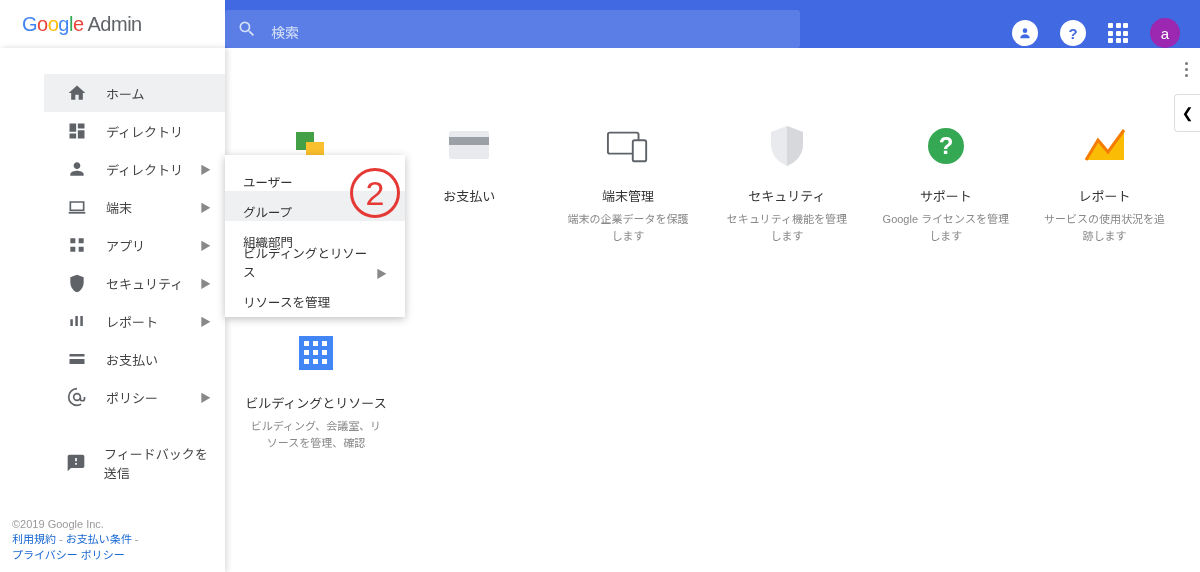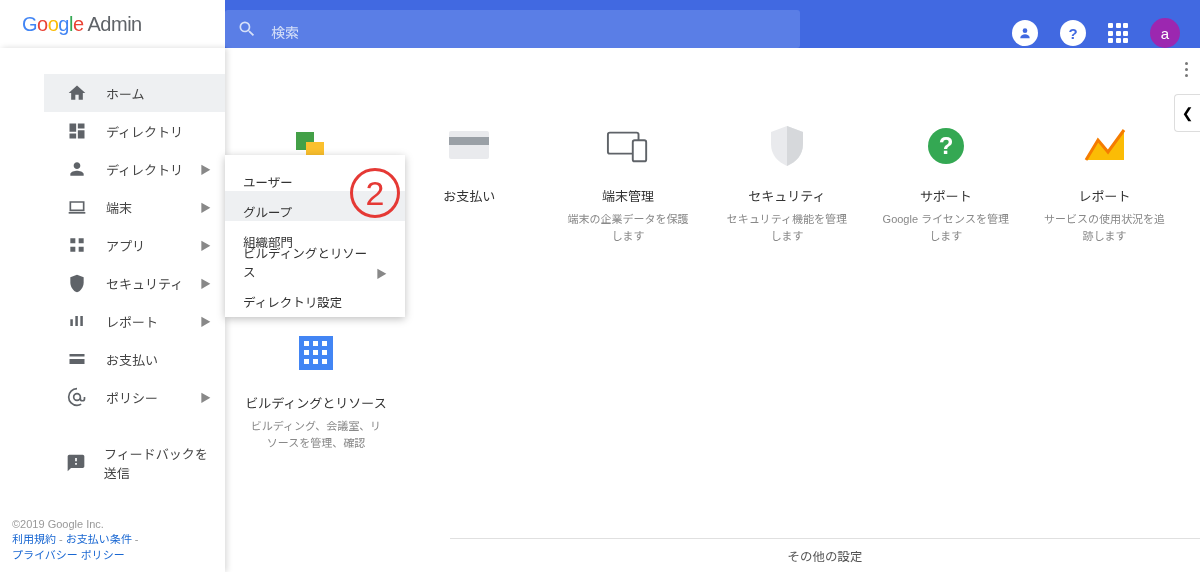--- a/index.html
+++ b/index.html
@@ -279,37 +279,34 @@
               <rect x="16" y="25" width="5" height="5"></rect>
               <rect x="25" y="25" width="5" height="5"></rect>
             </g>
           </svg>
         </div>
       <div class="ctitle">ビルディングとリソース</div>
       <div class="cdesc">ビルディング、会議室、リソースを管理、確認</div>
     </div>
   </div>
 
-  <div class="bottombar">
-    <span>その他の設定</span>
-  </div>
 </div>
 
 <div class="submenu">
   <div class="subitem">
       <span>ユーザー</span>
     </div>
   <div class="subitem hover">
       <span>グループ</span>
     </div>
   <div class="subitem">
       <span>組織部門</span>
     </div>
   <div class="subitem">
       <span>ビルディングとリソース</span>
       <span class="subchev">▶</span>
     </div>
   <div class="subitem">
-      <span>ディレクトリ設定</span>
+      <span>リソースを管理</span>
     </div>
 </div>
 
 <div class="annot">2</div>
 
 </body></html>

